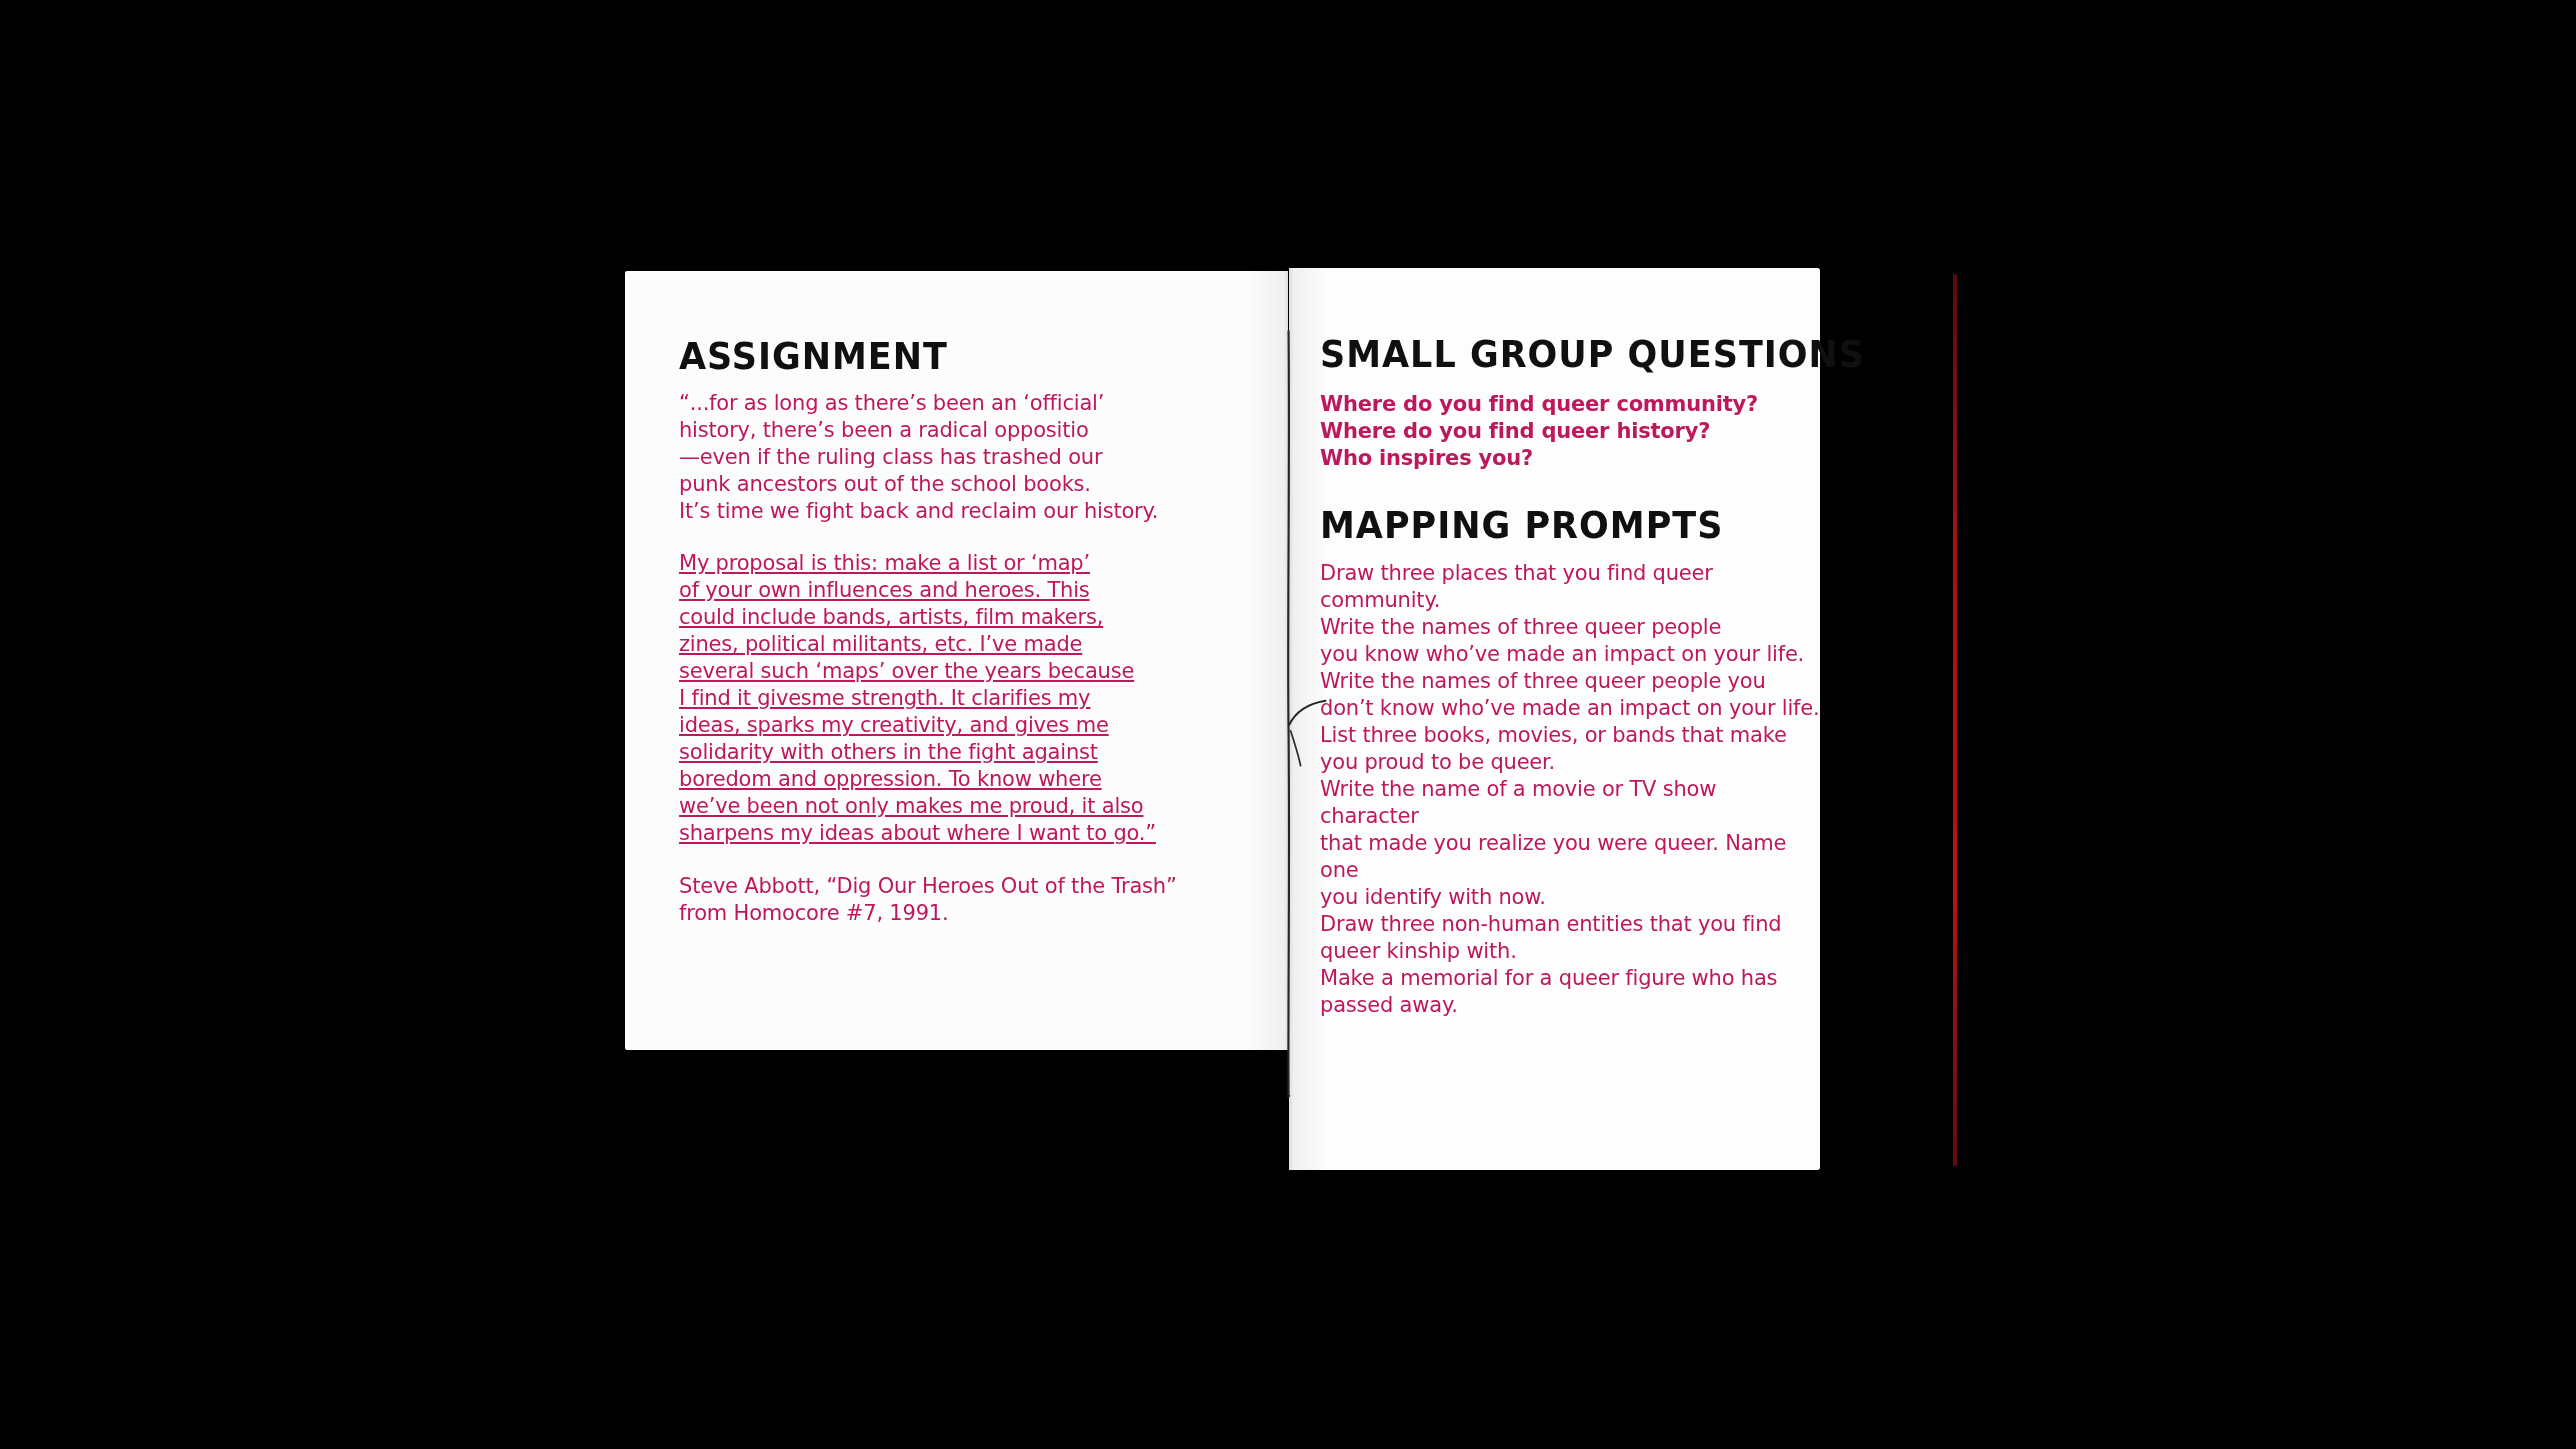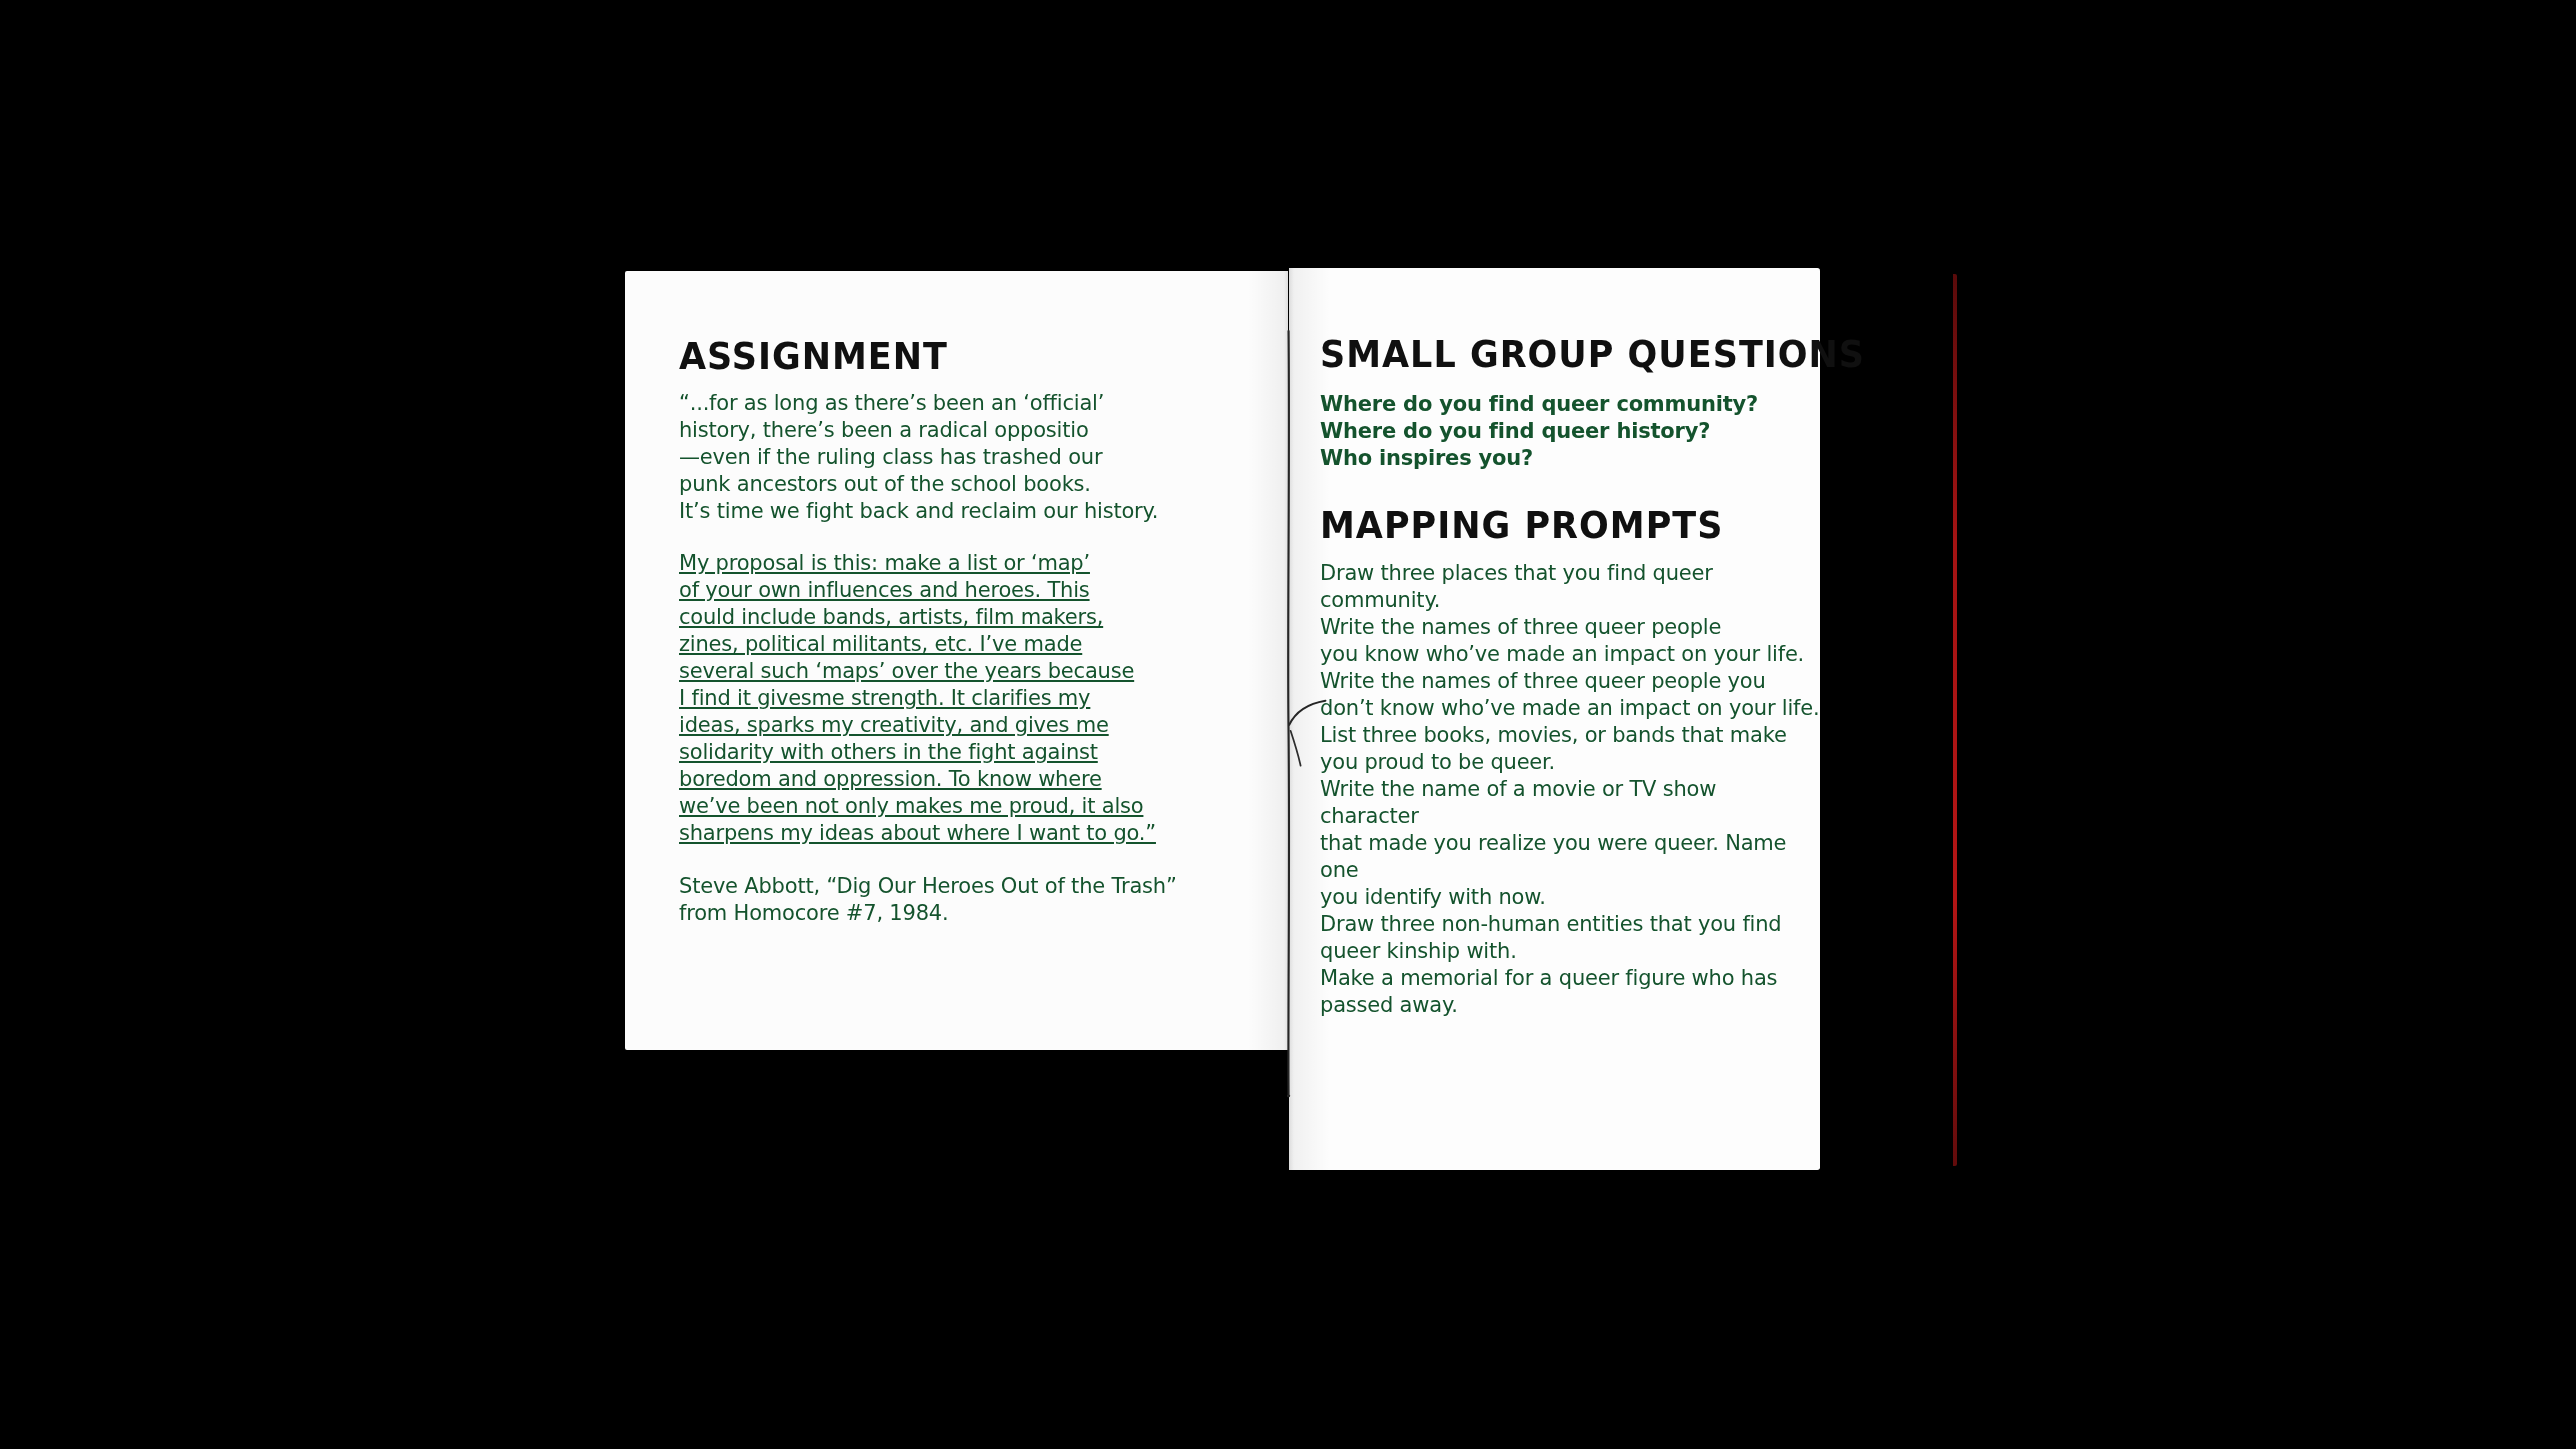--- a/index.html
+++ b/index.html
@@ -24,21 +24,21 @@
   }
   .heading{
     position:absolute;margin:0;
     font-size:35px;font-weight:900;letter-spacing:1px;
     color:#101010;line-height:40px;white-space:nowrap;
     transform:scaleY(1.06);transform-origin:left top;
   }
   .bodytext{
     position:absolute;margin:0;
     font-size:21px;line-height:27px;letter-spacing:-0.2px;
-    color:#14532d;white-space:pre-line;
+    color:#be185d;white-space:pre-line;
   }
   .thread-svg{position:absolute;left:1261px;top:268px;pointer-events:none;}
 </style>
 </head>
 <body>
 
 <div class="stage">
 
   <div class="red-edge" style="background:linear-gradient(to bottom, rgba(163,19,19,0.55), #a31313 30%, #b31515 70%, rgba(163,19,19,0.6));"></div>
 
@@ -57,21 +57,21 @@
 zines, political militants, etc. I’ve made
 several such ‘maps’ over the years because
 I find it givesme strength. It clarifies my
 ideas, sparks my creativity, and gives me
 solidarity with others in the fight against
 boredom and oppression. To know where
 we’ve been not only makes me proud, it also
 sharpens my ideas about where I want to go.”</p>
 
     <p class="bodytext" style="left:54px;top:602px;">Steve Abbott, “Dig Our Heroes Out of the Trash”
-from Homocore #7, 1984.</p>
+from Homocore #7, 1991.</p>
   </div>
 
   <div class="page page-right">
     <h1 class="heading" style="left:31px;top:65px;">SMALL GROUP QUESTIONS</h1>
 
     <p class="bodytext" style="left:31px;top:123px;font-weight:bold;">Where do you find queer community?
 Where do you find queer history?
 Who inspires you?</p>
 
     <h1 class="heading" style="left:31px;top:236px;">MAPPING PROMPTS</h1>

